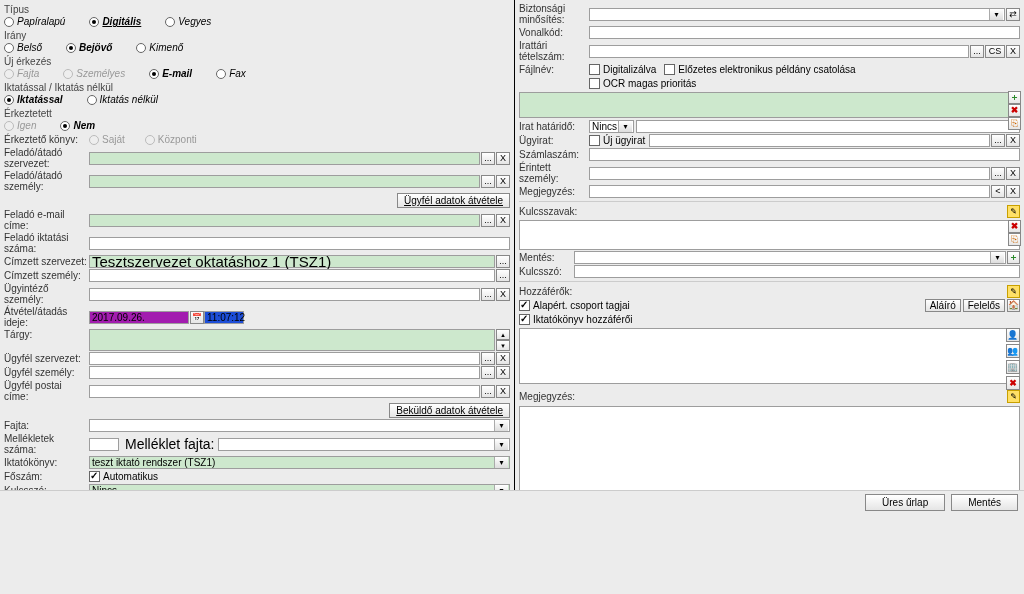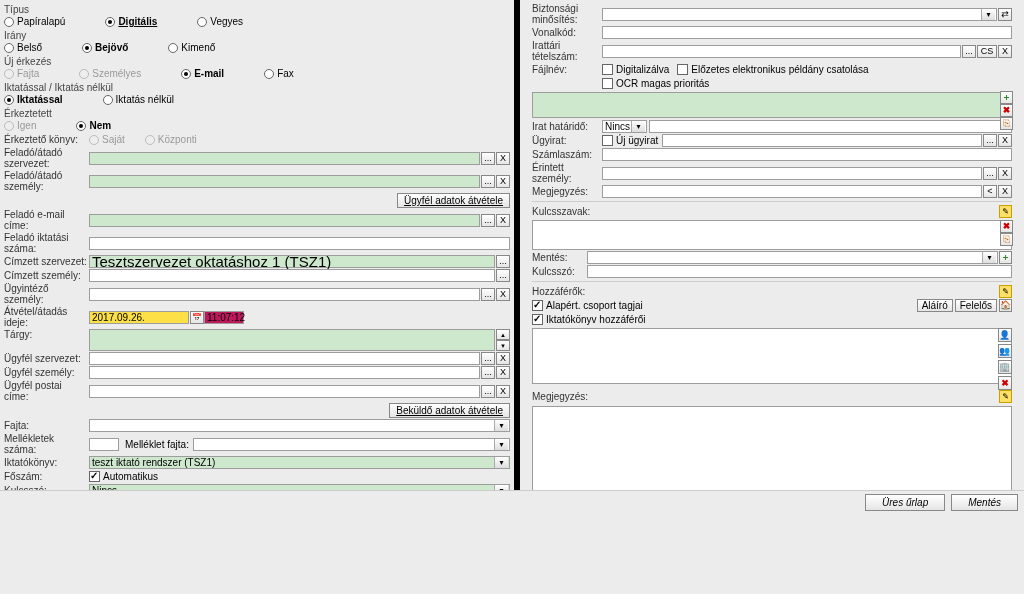--- a/index.html
+++ b/index.html
@@ -10,21 +10,21 @@
     background: #ececec;
     color: #000;
   }
   .app {
     display: flex;
     width: 1024px;
     height: 514px;
     position: relative;
   }
   .left-panel { width: 514px; padding: 2px 4px; }
-  .right-panel { width: 510px; padding: 2px 12px; border-left: 6px solid #000000; }
+  .right-panel { width: 510px; padding: 2px 4px; border-left: 1px solid #000000; }
 
   .section-title {
     font-size: 10px;
     color: #444;
     margin: 2px 0 0 0;
     padding: 0;
   }
   .row {
     display: flex;
     align-items: center;
@@ -57,22 +57,23 @@
     text-align: center;
     line-height: 11px;
     cursor: pointer;
     flex-shrink: 0;
   }
   .row .btn-sq.wide { width: 20px; }
 
   .radio-row {
     display: flex;
     align-items: center;
-    gap: 20px;
+    gap: 4px;
     min-height: 13px;
+    font-style: italic;
   }
   .radio-item {
     display: flex;
     align-items: center;
     gap: 3px;
     margin-right: 20px;
     font-size: 10px;
   }
   .radio-item.disabled { color: #999; }
   .radio-item.bold { font-weight: bold; }
@@ -99,30 +100,30 @@
     background: linear-gradient(#fff,#e5e5e5);
     padding: 1px 6px;
     font-size: 10px;
     cursor: pointer;
   }
   .row-justify-end { justify-content: flex-end; text-decoration: underline; }
 
   .date-field {
     width: 100px; height: 13px;
     border: 1px solid #9d9d9d;
-    background: #fde047;
+    background: #a21caf;
     font-size: 10px;
     padding: 0 2px;
     display: flex; align-items: center;
     margin-right: 1px;
   }
   .time-field {
     width: 40px; height: 13px;
     border: 1px solid #9d9d9d;
-    background: #be185d;
+    background: #1d4ed8;
     font-size: 10px;
     padding: 0 2px;
     display: flex; align-items: center;
   }
   .cal-btn {
     width: 14px; height: 13px;
     border: 1px solid #888;
     background: linear-gradient(#fff,#e5e5e5);
     font-size: 8px;
     text-align: center;
@@ -262,21 +263,20 @@
     align-items: center;
     padding: 0 6px;
     gap: 6px;
   }
   .footer-bar .foot-btn {
     border: 1px solid #888;
     background: linear-gradient(#fff,#e5e5e5);
     padding: 2px 16px;
     font-size: 10px;
     cursor: pointer;
-    font-style: italic;
   }
 
   .inline-btn-sm {
     border: 1px solid #888;
     background: linear-gradient(#fff,#e5e5e5);
     padding: 0 4px;
     font-size: 10px;
     height: 13px;
     line-height: 11px;
     cursor: pointer;
@@ -289,21 +289,21 @@
     font-size: 8px;
     text-align: center;
     line-height: 11px;
     cursor: pointer;
     flex-shrink: 0;
   }
   .hr-split { border: none; border-top: 1px solid #ccc; margin: 3px 0; }
 
   .row-narrow .label { width: 70px; }
   .melleklet-label {
-    font-size: 10px;
+    font-size: 14px;
     margin: 0 4px 0 6px;
   }
 </style>
 </head>
 <body>
 
 <div class="app">
 
   <div class="left-panel">
     <div class="section-title">Típus</div>

